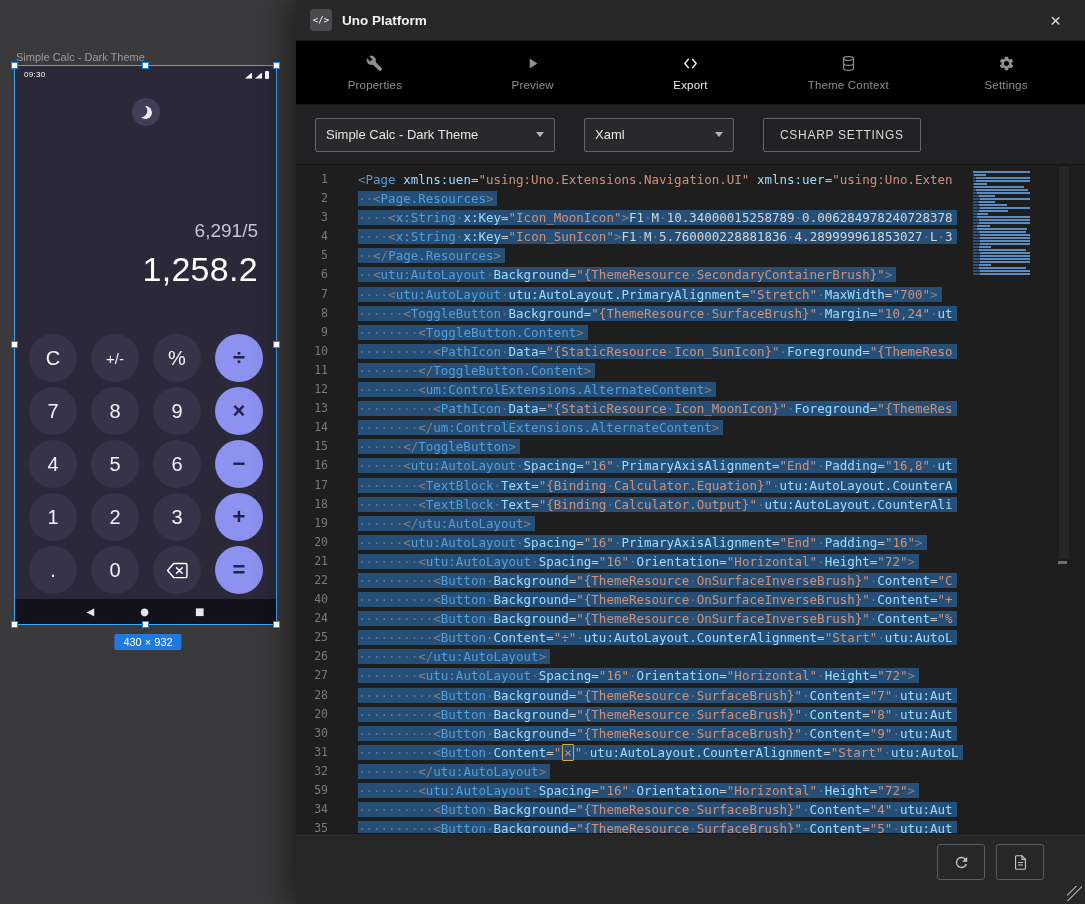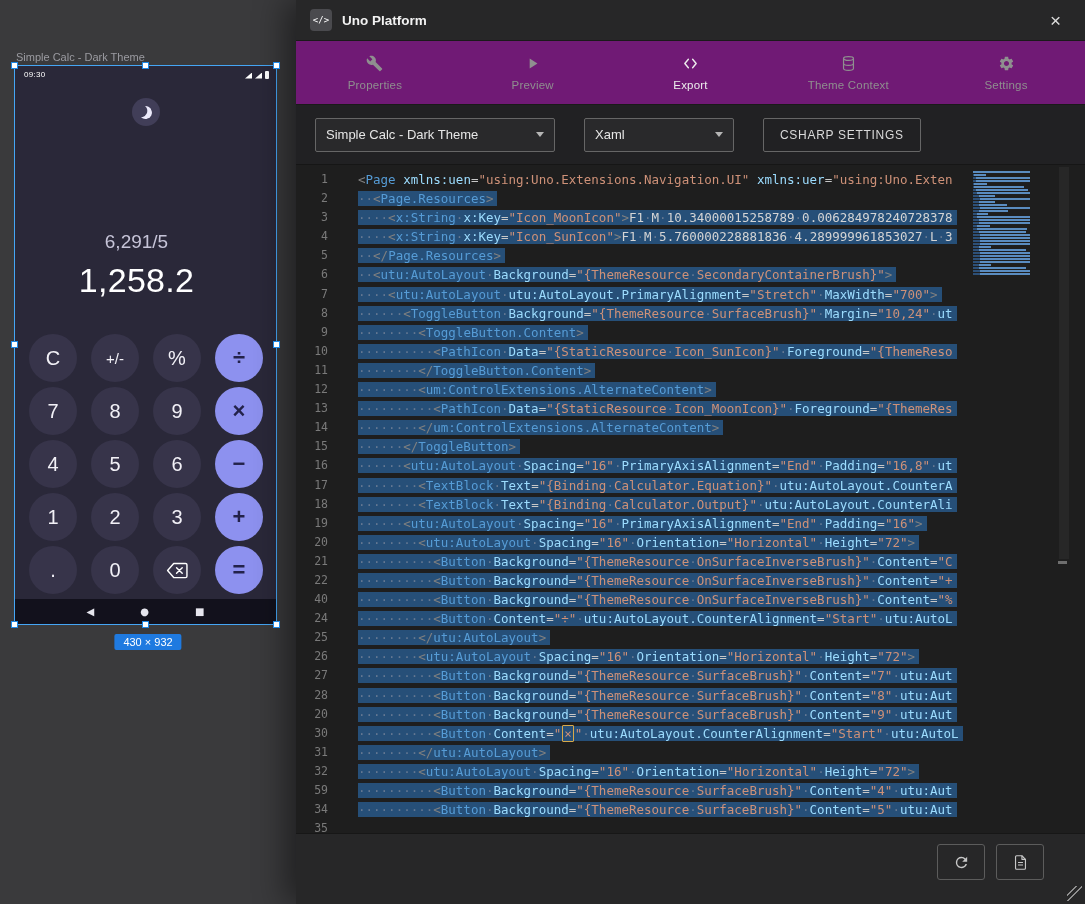--- a/index.html
+++ b/index.html
@@ -16,21 +16,21 @@
   .h-ml{left:-4px;top:50%;margin-top:-4px}.h-mr{right:-4px;top:50%;margin-top:-4px}
   .h-bl{left:-4px;bottom:-4px}.h-bc{left:50%;margin-left:-4px;bottom:-4px}.h-br{right:-4px;bottom:-4px}
   .statusbar{position:absolute;left:9px;right:7px;top:4px;display:flex;align-items:center;}
   .status-time{font-size:8px;color:#fff;letter-spacing:.3px;}
   .status-icons{margin-left:auto;display:flex;align-items:flex-end;gap:3px;}
   .tri{width:7px;height:6px;background:#fff;clip-path:polygon(100% 0,0 100%,100% 100%);}
   .bat{width:4px;height:8px;background:#fff;border-radius:1px;}
   .theme-toggle{position:absolute;left:50%;top:32px;margin-left:-14px;width:28px;height:28px;border-radius:50%;
                 background:#413e58;display:flex;align-items:center;justify-content:center;}
   .moon{width:13px;height:13px;border-radius:50%;box-shadow:inset -4px -3px 0 0 #eceafb;transform:rotate(-18deg);}
-  .calc-display{position:absolute;left:0;right:0;top:152px;padding-right:18px;text-align:center;margin-top:11px;}
+  .calc-display{position:absolute;left:0;right:0;top:152px;padding-right:18px;text-align:right;}
   .equation{font-size:19px;line-height:26px;color:#c6c4d8;}
   .output{font-size:34px;line-height:42px;margin-top:4px;color:#ffffff;letter-spacing:.3px;}
   .keypad{position:absolute;left:14px;top:268px;display:grid;grid-template-columns:repeat(4,48px);gap:5px 14px;}
   .key{width:48px;height:48px;border-radius:50%;background:#37344a;color:#f2f1f7;font-size:20px;
        display:flex;align-items:center;justify-content:center;cursor:default;}
   .key.small{font-size:15px;}
   .key.accent{background:#8d91ef;color:#23224a;font-weight:700;font-size:22px;}
   .navbar{position:absolute;left:0;right:0;bottom:0;height:25px;background:#12111c;
           display:flex;align-items:center;justify-content:center;gap:46px;color:#e6e6ee;}
   .nav-glyph{font-size:10px;line-height:25px;font-family:"DejaVu Sans",sans-serif;}
@@ -40,21 +40,21 @@
   
   .panel{position:absolute;left:296px;top:0;width:789px;height:904px;display:flex;flex-direction:column;
          background:#1e1e1e;box-shadow:-10px 0 30px rgba(0,0,0,.45);}
   .titlebar{height:40px;flex:none;background:#272728;border-bottom:1px solid #1a1a1a;
             display:flex;align-items:center;padding:0 14px;position:relative;}
   .logo{width:22px;height:22px;border-radius:4px;background:#4a4a4e;color:#fff;
         font-family:"DejaVu Sans Mono",monospace;font-size:9px;display:flex;align-items:center;justify-content:center;}
   .win-title{margin-left:10px;font-size:13.5px;font-weight:bold;color:#f2f2f2;}
   .close-btn{position:absolute;right:22px;top:50%;transform:translateY(-50%);color:#dcdcdc;font-size:19px;
              background:none;border:none;cursor:pointer;line-height:1;padding:2px;}
-  .tabs{height:63px;flex:none;background:#701a75;display:flex;border-bottom:1px solid #1a1a1a;}
+  .tabs{height:63px;flex:none;background:#000000;display:flex;border-bottom:1px solid #1a1a1a;}
   .tab{flex:1;display:flex;flex-direction:column;align-items:center;justify-content:center;gap:6px;
        color:#8f8f8f;cursor:pointer;}
   .tab.active{color:#ededed;}
   .tab-icon{height:18px;display:flex;align-items:center;}
   .tab-label{font-size:11.5px;letter-spacing:.2px;}
   .toolbar{height:59px;flex:none;background:#212123;display:flex;align-items:center;gap:29px;
            padding-left:19px;border-bottom:1px solid #161616;}
   .select{height:34px;box-sizing:border-box;border:1px solid #666;border-radius:2px;background:#29292b;
           display:flex;align-items:center;padding:0 10px;color:#e6e6e6;font-size:13px;cursor:pointer;}
   .select.w1{width:240px;} .select.w2{width:150px;}
@@ -281,20 +281,21 @@
           <div class="cl"><span class="lc sel"><span class="tk-ws">········</span><span class="tk-p">&lt;</span><span class="tk-t">ToggleButton.Content</span><span class="tk-p">&gt;</span></span></div>
           <div class="cl"><span class="lc sel"><span class="tk-ws">··········</span><span class="tk-p">&lt;</span><span class="tk-t">PathIcon</span><span class="tk-ws">·</span><span class="tk-a">Data</span><span class="tk-d">=</span><span class="tk-s">"{StaticResource</span><span class="tk-ws">·</span><span class="tk-s">Icon_SunIcon}"</span><span class="tk-ws">·</span><span class="tk-a">Foreground</span><span class="tk-d">=</span><span class="tk-s">"{ThemeReso</span></span></div>
           <div class="cl"><span class="lc sel"><span class="tk-ws">········</span><span class="tk-p">&lt;/</span><span class="tk-t">ToggleButton.Content</span><span class="tk-p">&gt;</span></span></div>
           <div class="cl"><span class="lc sel"><span class="tk-ws">········</span><span class="tk-p">&lt;</span><span class="tk-t">um:ControlExtensions.AlternateContent</span><span class="tk-p">&gt;</span></span></div>
           <div class="cl"><span class="lc sel"><span class="tk-ws">··········</span><span class="tk-p">&lt;</span><span class="tk-t">PathIcon</span><span class="tk-ws">·</span><span class="tk-a">Data</span><span class="tk-d">=</span><span class="tk-s">"{StaticResource</span><span class="tk-ws">·</span><span class="tk-s">Icon_MoonIcon}"</span><span class="tk-ws">·</span><span class="tk-a">Foreground</span><span class="tk-d">=</span><span class="tk-s">"{ThemeRes</span></span></div>
           <div class="cl"><span class="lc sel"><span class="tk-ws">········</span><span class="tk-p">&lt;/</span><span class="tk-t">um:ControlExtensions.AlternateContent</span><span class="tk-p">&gt;</span></span></div>
           <div class="cl"><span class="lc sel"><span class="tk-ws">······</span><span class="tk-p">&lt;/</span><span class="tk-t">ToggleButton</span><span class="tk-p">&gt;</span></span></div>
           <div class="cl"><span class="lc sel"><span class="tk-ws">······</span><span class="tk-p">&lt;</span><span class="tk-t">utu:AutoLayout</span><span class="tk-ws">·</span><span class="tk-a">Spacing</span><span class="tk-d">=</span><span class="tk-s">"16"</span><span class="tk-ws">·</span><span class="tk-a">PrimaryAxisAlignment</span><span class="tk-d">=</span><span class="tk-s">"End"</span><span class="tk-ws">·</span><span class="tk-a">Padding</span><span class="tk-d">=</span><span class="tk-s">"16,8"</span><span class="tk-ws">·</span><span class="tk-a">ut</span></span></div>
           <div class="cl"><span class="lc sel"><span class="tk-ws">········</span><span class="tk-p">&lt;</span><span class="tk-t">TextBlock</span><span class="tk-ws">·</span><span class="tk-a">Text</span><span class="tk-d">=</span><span class="tk-s">"{Binding</span><span class="tk-ws">·</span><span class="tk-s">Calculator.Equation}"</span><span class="tk-ws">·</span><span class="tk-a">utu:AutoLayout.CounterA</span></span></div>
           <div class="cl"><span class="lc sel"><span class="tk-ws">········</span><span class="tk-p">&lt;</span><span class="tk-t">TextBlock</span><span class="tk-ws">·</span><span class="tk-a">Text</span><span class="tk-d">=</span><span class="tk-s">"{Binding</span><span class="tk-ws">·</span><span class="tk-s">Calculator.Output}"</span><span class="tk-ws">·</span><span class="tk-a">utu:AutoLayout.CounterAli</span></span></div>
+          <div class="cl"><span class="lc sel"><span class="tk-ws">······</span><span class="tk-p">&lt;/</span><span class="tk-t">utu:AutoLayout</span><span class="tk-p">&gt;</span></span></div>
           <div class="cl"><span class="lc sel"><span class="tk-ws">······</span><span class="tk-p">&lt;</span><span class="tk-t">utu:AutoLayout</span><span class="tk-ws">·</span><span class="tk-a">Spacing</span><span class="tk-d">=</span><span class="tk-s">"16"</span><span class="tk-ws">·</span><span class="tk-a">PrimaryAxisAlignment</span><span class="tk-d">=</span><span class="tk-s">"End"</span><span class="tk-ws">·</span><span class="tk-a">Padding</span><span class="tk-d">=</span><span class="tk-s">"16"</span><span class="tk-p">&gt;</span></span></div>
           <div class="cl"><span class="lc sel"><span class="tk-ws">········</span><span class="tk-p">&lt;</span><span class="tk-t">utu:AutoLayout</span><span class="tk-ws">·</span><span class="tk-a">Spacing</span><span class="tk-d">=</span><span class="tk-s">"16"</span><span class="tk-ws">·</span><span class="tk-a">Orientation</span><span class="tk-d">=</span><span class="tk-s">"Horizontal"</span><span class="tk-ws">·</span><span class="tk-a">Height</span><span class="tk-d">=</span><span class="tk-s">"72"</span><span class="tk-p">&gt;</span></span></div>
           <div class="cl"><span class="lc sel"><span class="tk-ws">··········</span><span class="tk-p">&lt;</span><span class="tk-t">Button</span><span class="tk-ws">·</span><span class="tk-a">Background</span><span class="tk-d">=</span><span class="tk-s">"{ThemeResource</span><span class="tk-ws">·</span><span class="tk-s">OnSurfaceInverseBrush}"</span><span class="tk-ws">·</span><span class="tk-a">Content</span><span class="tk-d">=</span><span class="tk-s">"C</span></span></div>
           <div class="cl"><span class="lc sel"><span class="tk-ws">··········</span><span class="tk-p">&lt;</span><span class="tk-t">Button</span><span class="tk-ws">·</span><span class="tk-a">Background</span><span class="tk-d">=</span><span class="tk-s">"{ThemeResource</span><span class="tk-ws">·</span><span class="tk-s">OnSurfaceInverseBrush}"</span><span class="tk-ws">·</span><span class="tk-a">Content</span><span class="tk-d">=</span><span class="tk-s">"+</span></span></div>
           <div class="cl"><span class="lc sel"><span class="tk-ws">··········</span><span class="tk-p">&lt;</span><span class="tk-t">Button</span><span class="tk-ws">·</span><span class="tk-a">Background</span><span class="tk-d">=</span><span class="tk-s">"{ThemeResource</span><span class="tk-ws">·</span><span class="tk-s">OnSurfaceInverseBrush}"</span><span class="tk-ws">·</span><span class="tk-a">Content</span><span class="tk-d">=</span><span class="tk-s">"%</span></span></div>
           <div class="cl"><span class="lc sel"><span class="tk-ws">··········</span><span class="tk-p">&lt;</span><span class="tk-t">Button</span><span class="tk-ws">·</span><span class="tk-a">Content</span><span class="tk-d">=</span><span class="tk-s">"÷"</span><span class="tk-ws">·</span><span class="tk-a">utu:AutoLayout.CounterAlignment</span><span class="tk-d">=</span><span class="tk-s">"Start"</span><span class="tk-ws">·</span><span class="tk-a">utu:AutoL</span></span></div>
           <div class="cl"><span class="lc sel"><span class="tk-ws">········</span><span class="tk-p">&lt;/</span><span class="tk-t">utu:AutoLayout</span><span class="tk-p">&gt;</span></span></div>
           <div class="cl"><span class="lc sel"><span class="tk-ws">········</span><span class="tk-p">&lt;</span><span class="tk-t">utu:AutoLayout</span><span class="tk-ws">·</span><span class="tk-a">Spacing</span><span class="tk-d">=</span><span class="tk-s">"16"</span><span class="tk-ws">·</span><span class="tk-a">Orientation</span><span class="tk-d">=</span><span class="tk-s">"Horizontal"</span><span class="tk-ws">·</span><span class="tk-a">Height</span><span class="tk-d">=</span><span class="tk-s">"72"</span><span class="tk-p">&gt;</span></span></div>
           <div class="cl"><span class="lc sel"><span class="tk-ws">··········</span><span class="tk-p">&lt;</span><span class="tk-t">Button</span><span class="tk-ws">·</span><span class="tk-a">Background</span><span class="tk-d">=</span><span class="tk-s">"{ThemeResource</span><span class="tk-ws">·</span><span class="tk-s">SurfaceBrush}"</span><span class="tk-ws">·</span><span class="tk-a">Content</span><span class="tk-d">=</span><span class="tk-s">"7"</span><span class="tk-ws">·</span><span class="tk-a">utu:Aut</span></span></div>
           <div class="cl"><span class="lc sel"><span class="tk-ws">··········</span><span class="tk-p">&lt;</span><span class="tk-t">Button</span><span class="tk-ws">·</span><span class="tk-a">Background</span><span class="tk-d">=</span><span class="tk-s">"{ThemeResource</span><span class="tk-ws">·</span><span class="tk-s">SurfaceBrush}"</span><span class="tk-ws">·</span><span class="tk-a">Content</span><span class="tk-d">=</span><span class="tk-s">"8"</span><span class="tk-ws">·</span><span class="tk-a">utu:Aut</span></span></div>

